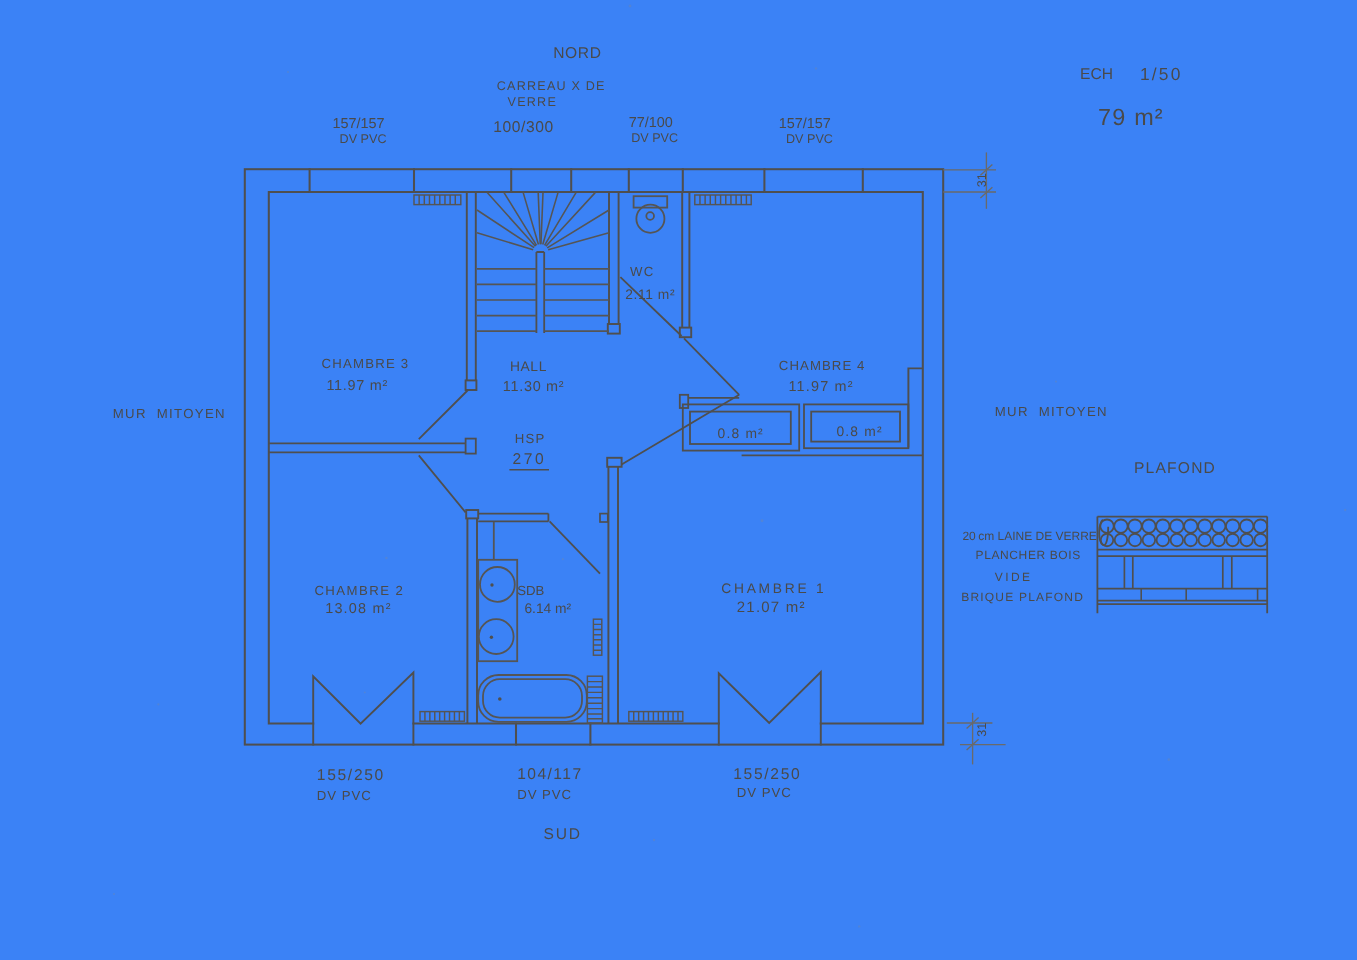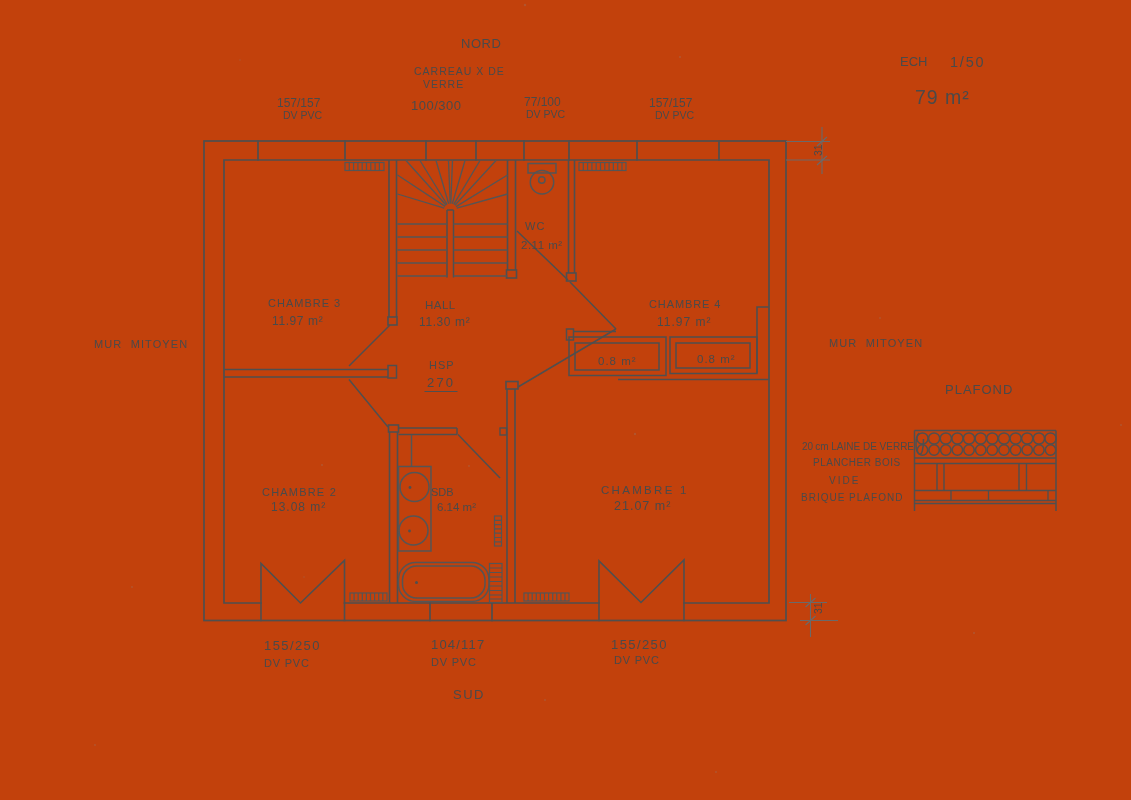--- a/index.html
+++ b/index.html
@@ -1,16 +1,16 @@
 <!DOCTYPE html>
 <html><head>
 <meta charset="utf-8">
 <style>
   html,body{margin:0;padding:0;background:#ffffff;}
-  #page{width:1131px;height:800px;position:relative;background:#c2410c;overflow:hidden;}
+  #page{width:1131px;height:800px;position:relative;background:#3b82f6;overflow:hidden;}
   svg{position:absolute;top:0;left:0;}
   text{font-family:"Liberation Sans",sans-serif;fill:#4a4a4a;}
 </style>
 </head>
 <body>
 <div id="page">
 <svg width="1131" height="800" viewBox="0 0 1131 800">
 
 <g fill="none" stroke="#4f4f4f" stroke-width="1.7" stroke-linecap="square">
 

